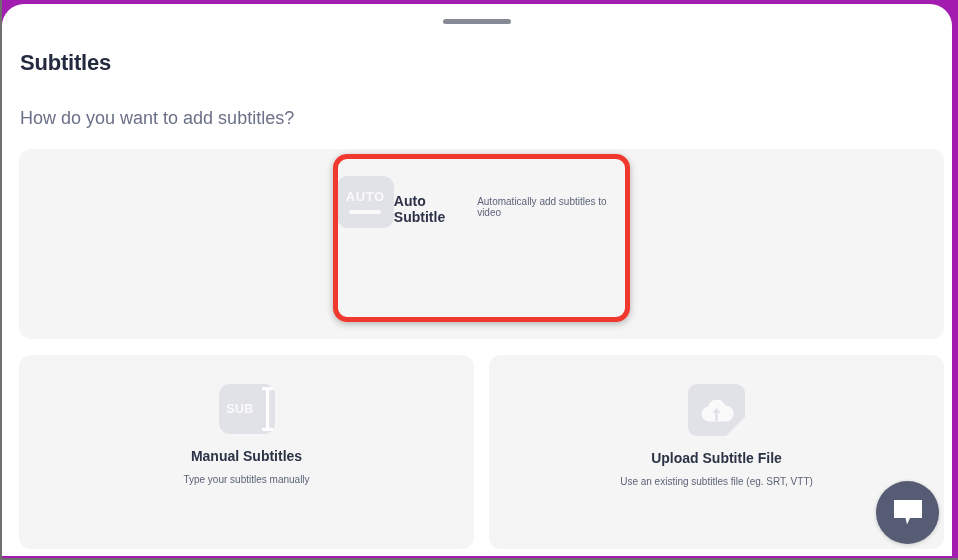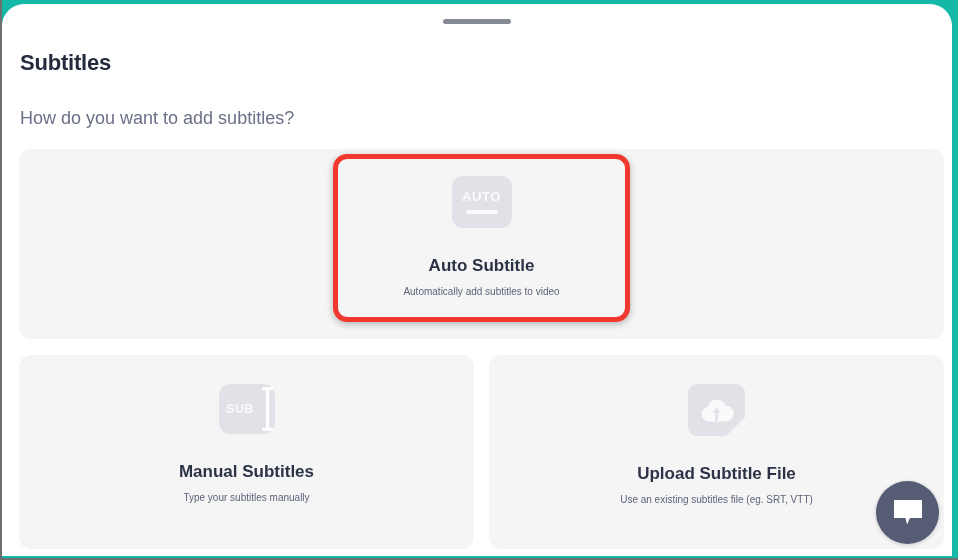--- a/index.html
+++ b/index.html
@@ -32,21 +32,21 @@
   #frame-bottom {
     position: absolute;
     left: 0; right: 0; bottom: 0; height: 2px;
     background: #6f6f6f;
   }
 
   
   #page {
     position: absolute;
     left: 2px; top: 0; right: 0; bottom: 2px;
-    background: #14b8a6;
+    background: #a21caf;
   }
 
   
   #sheet {
     position: absolute;
     left: 0px;
     top: 4px;
     width: 950px;
     height: 552px;
     background: #ffffff;
@@ -113,40 +113,39 @@
   }
 
   
   #auto-content {
     position: absolute;
     left: 50%;
     transform: translateX(-50%);
     top: 27px;
     width: 290px;
     display: flex;
-    flex-direction: column;
     align-items: center;
   }
 
   #manual-content, #upload-content {
     position: absolute;
     left: 50%;
     transform: translateX(-50%);
     top: 29px;
     width: 320px;
     display: flex;
     flex-direction: column;
     align-items: center;
   }
 
   .card-title {
-    font-size: 17px;
+    font-size: 14px;
     font-weight: bold;
     color: #2c3346;
-    margin-top: 28px;
+    margin-top: 14px;
   }
 
   .card-desc {
     font-size: 10px;
     color: #5d6478;
     margin-top: 10px;
   }
 
   
   .icon-auto {

